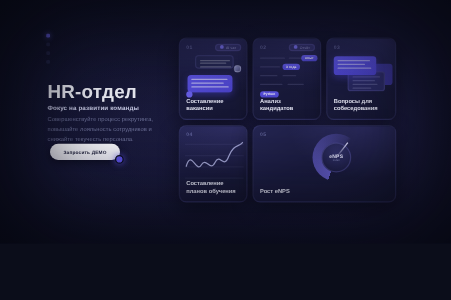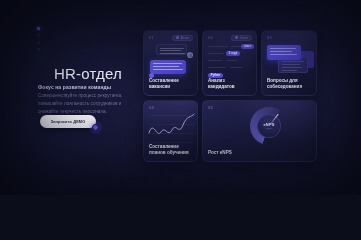--- a/index.html
+++ b/index.html
@@ -20,23 +20,22 @@
   .vignette { position:absolute; inset:0; box-shadow: inset 0 0 70px 24px rgba(5,6,14,0.85); pointer-events:none; }
 
   
   .left { position:absolute; left:0; top:0; width:140px; height:195px; }
   .dots { position:absolute; left:37px; top:27px; display:flex; flex-direction:column; gap:4px; }
   .dot { width:3px; height:3px; border-radius:1px; background:#23264a; }
   .dot.on { background:#6c63f0; box-shadow:0 0 4px #6c63f0; }
 
   .headline {
     position:absolute; left:38px; top:65px;
-    font-size:15px; font-weight:400; letter-spacing:.2px; color:#f2f3fb;
+    font-size:15px; font-weight:700; letter-spacing:.2px; color:#f2f3fb;
     white-space:nowrap;
-    margin-left:16px;
   }
   .subhead {
     position:absolute; left:38px; top:84px;
     font-size:5px; font-weight:700; color:#c9cbe6; letter-spacing:.1px;
     white-space:nowrap;
   }
   .body-copy {
     position:absolute; left:38px; top:92px; width:95px;
     font-size:4.6px; line-height:1.75; color:#6e7299; letter-spacing:.05px;
   }

